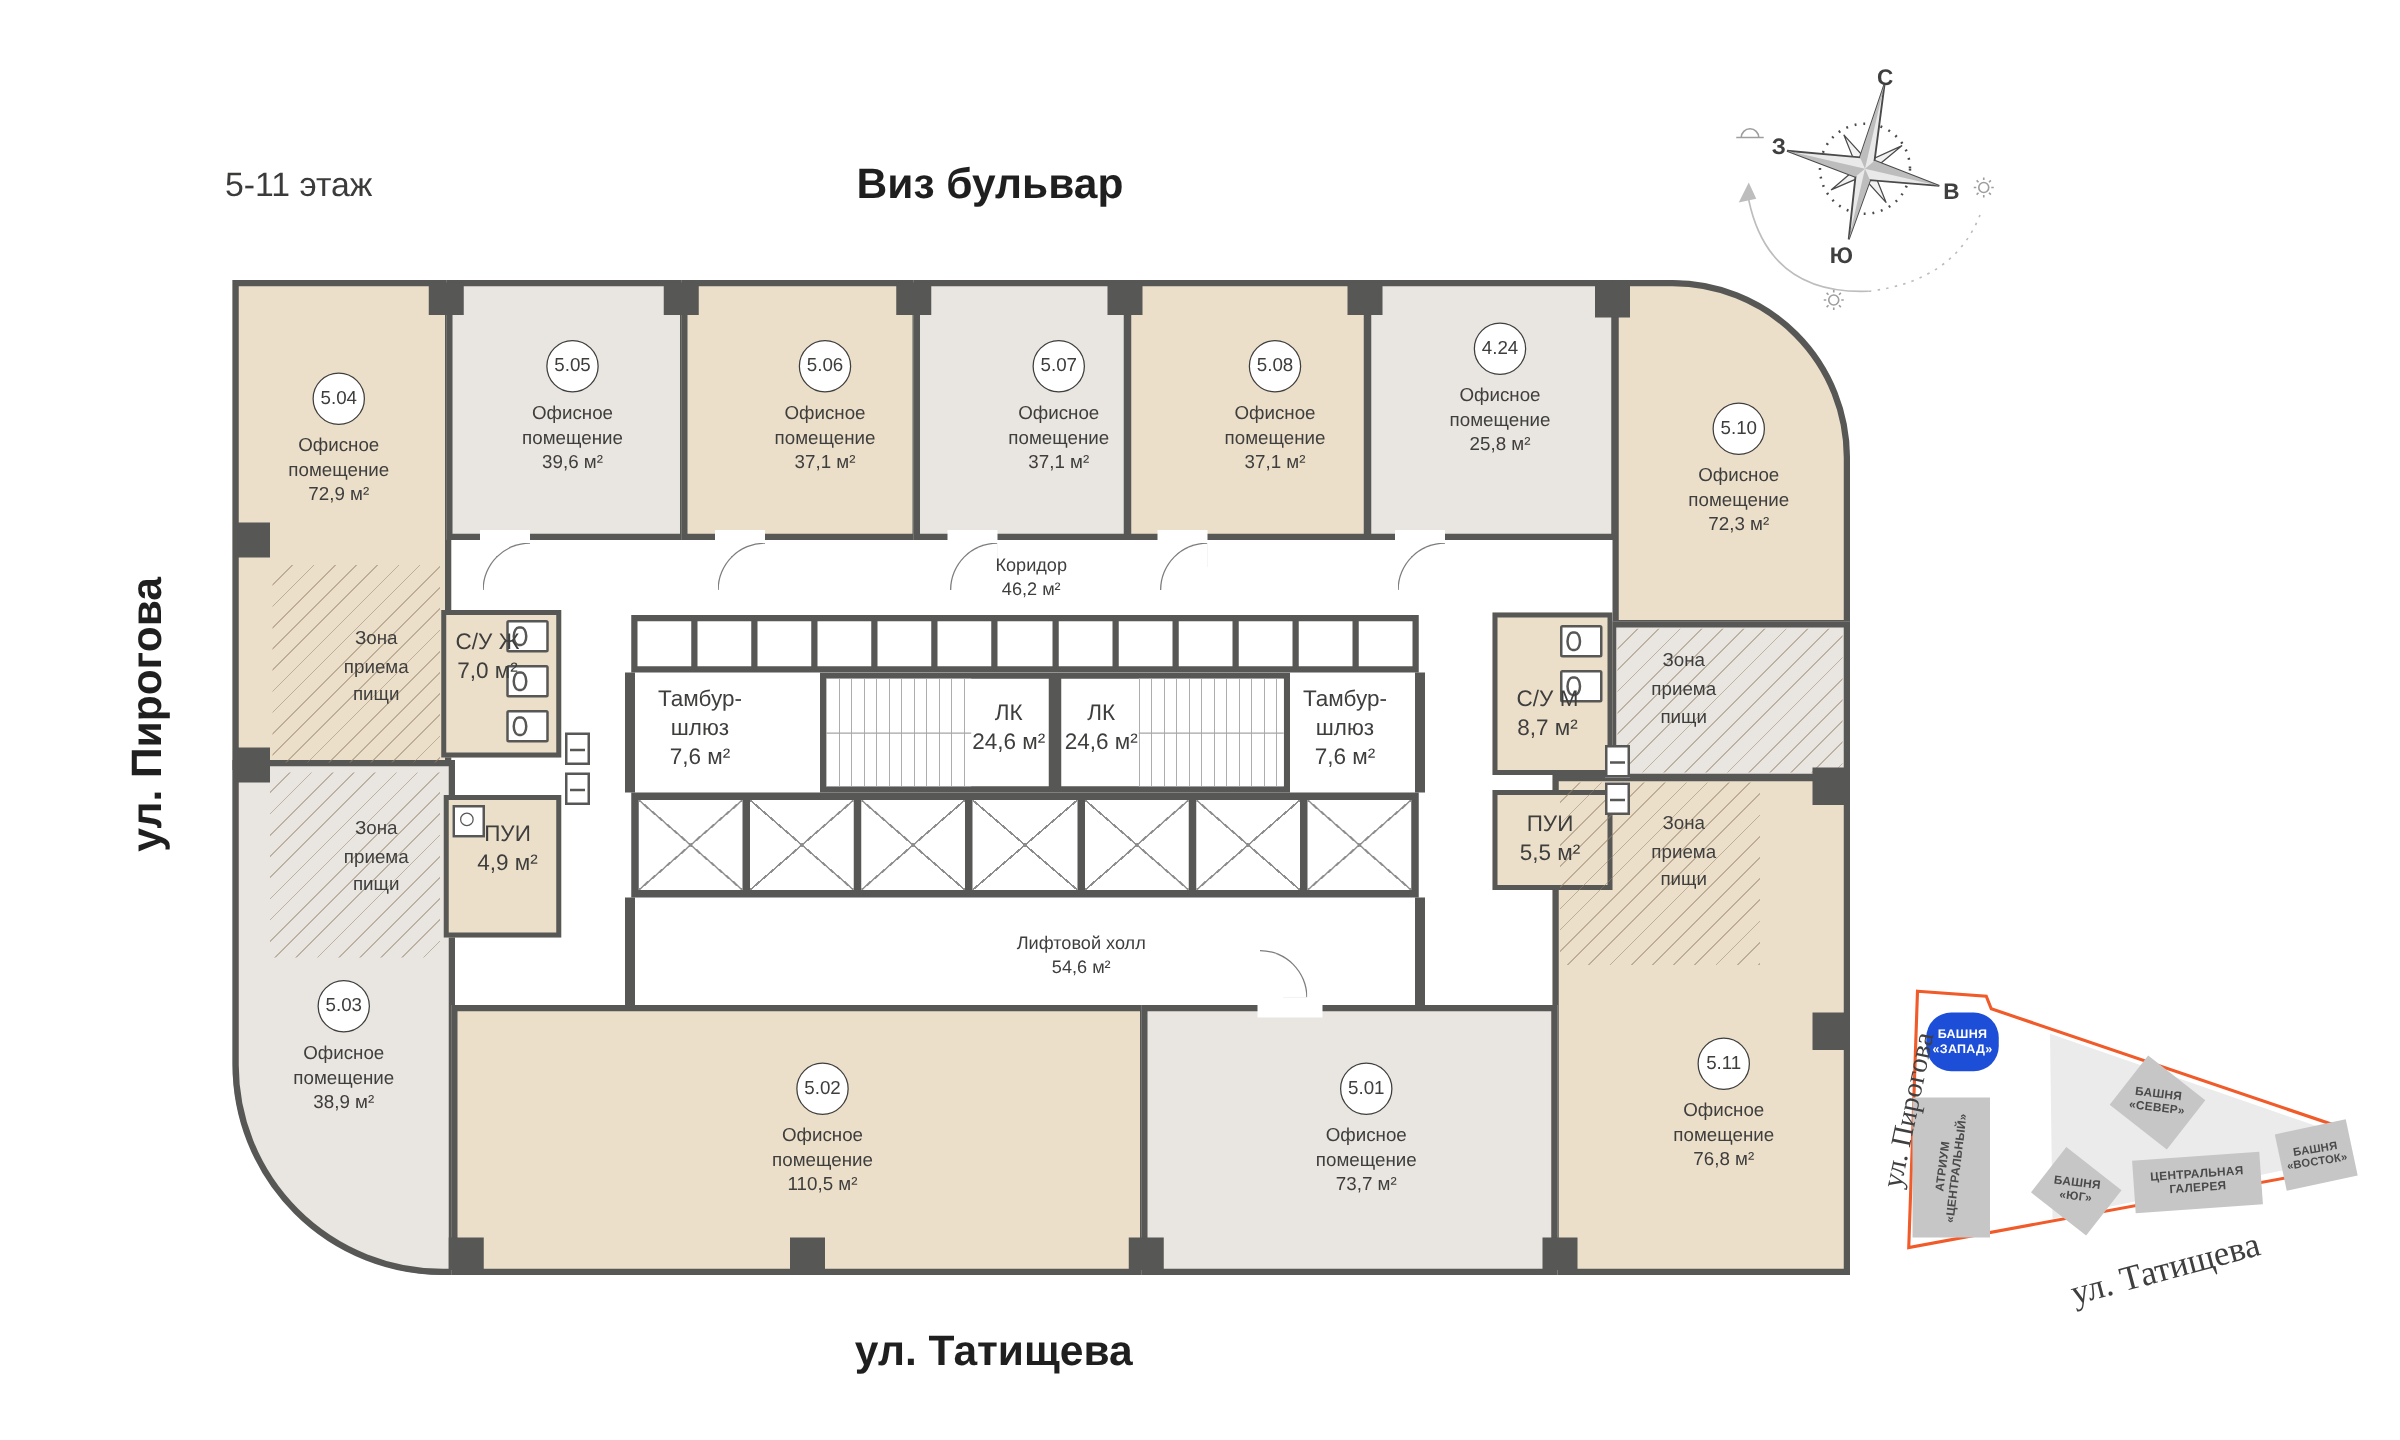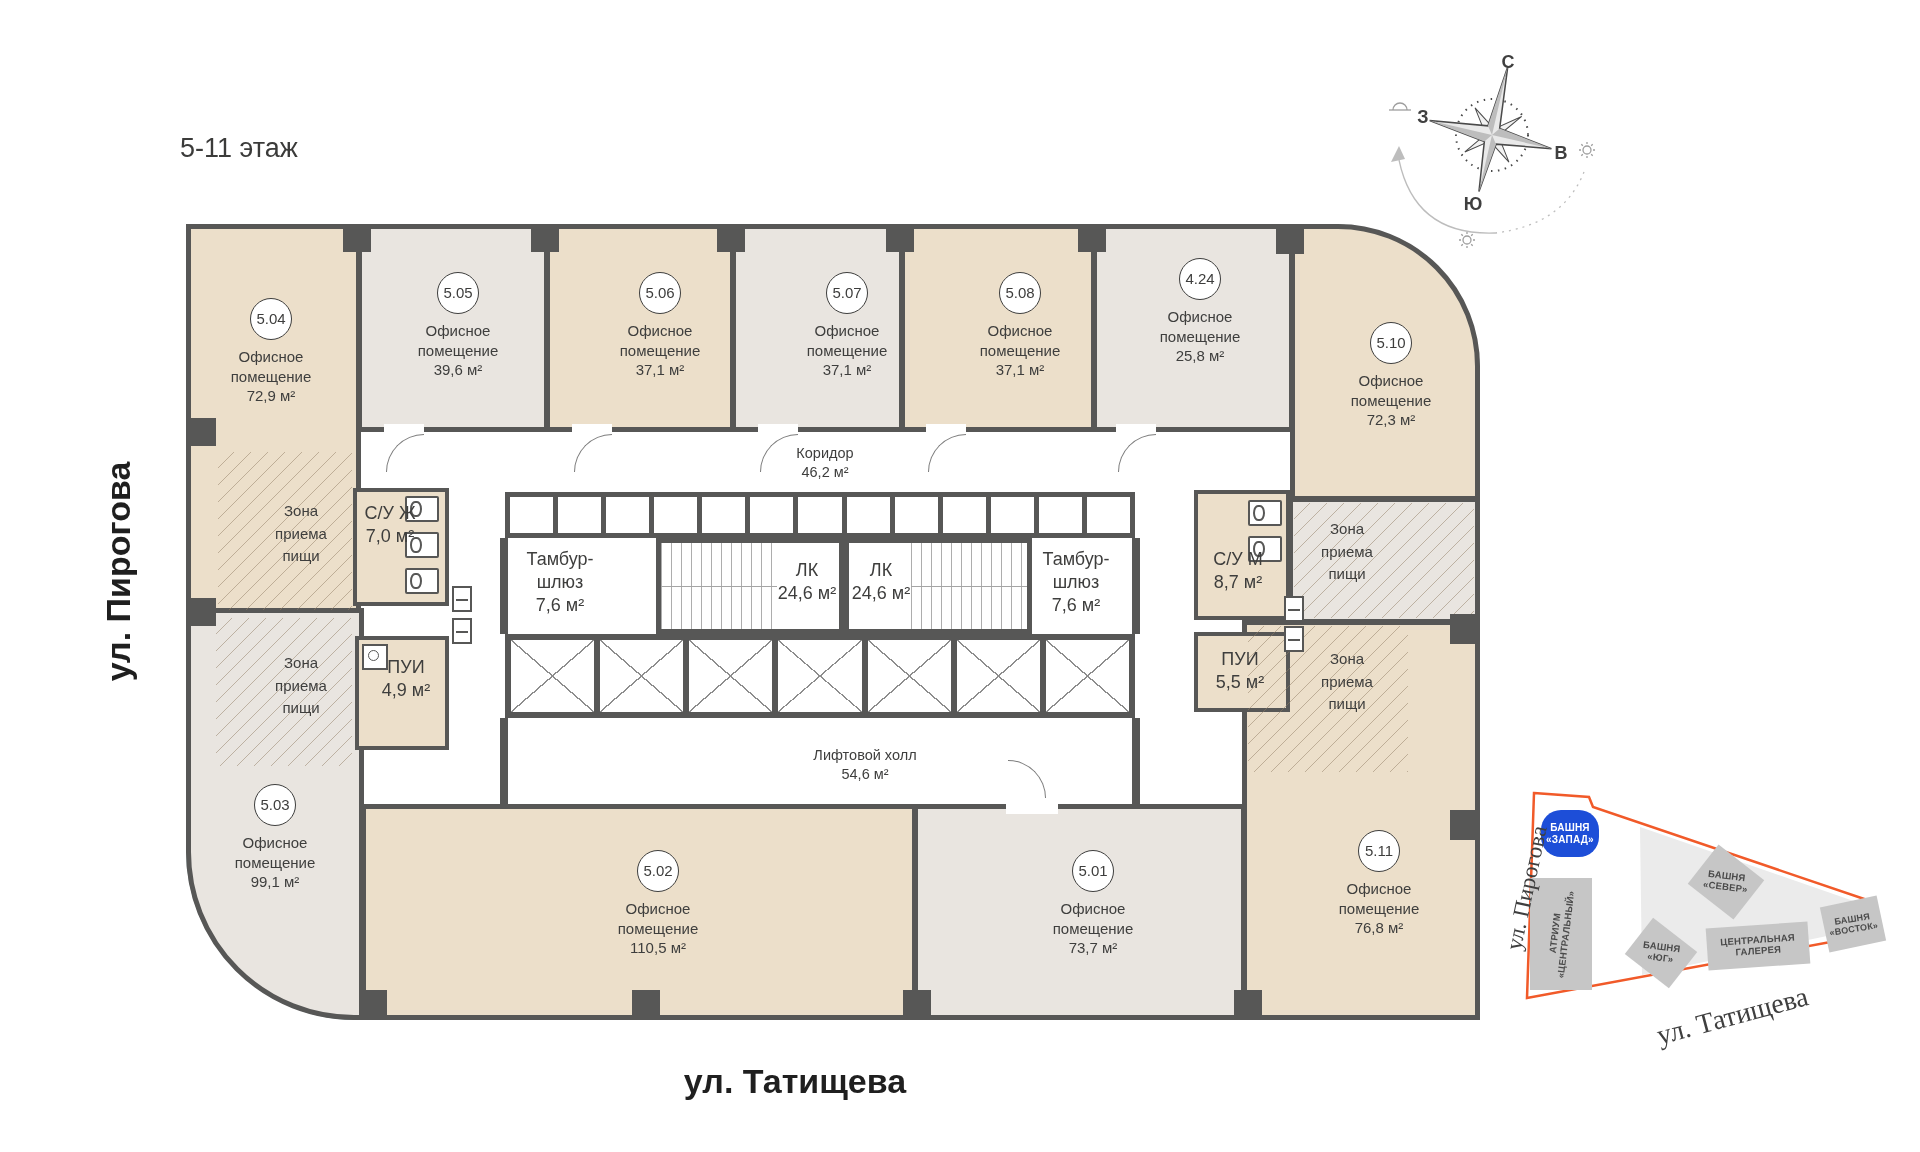--- a/index.html
+++ b/index.html
@@ -53,20 +53,21 @@
   .mm-box { background:#c6c6c6; color:#4a4a4a; font-weight:bold; font-size:9.5px; line-height:1.15;
             display:flex; align-items:center; justify-content:center; text-align:center; letter-spacing:.2px; }
   .mm-street { font-family:"Liberation Serif", serif; color:#3f3f3f; text-align:center; }
 </style>
 </head>
 <body>
 
 <div class="canvas">
 
   <div class="abs floorlbl" style="left:180px; top:133px;">5-11 этаж</div>
+  <div class="abs street" style="left:592px; top:128px; width:400px;">Виз бульвар</div>
   <div class="abs street" style="left:-82px; top:552px; width:400px; transform:rotate(-90deg);">ул. Пирогова</div>
   <div class="abs street" style="left:595px; top:1062px; width:400px;">ул. Татищева</div>
 
   <svg class="abs" style="left:1385px; top:40px;" width="300" height="230" viewBox="0 0 300 230">
     <circle cx="107" cy="95" r="36" fill="none" stroke="#4a4a4a" stroke-width="2" stroke-dasharray="1.5 5.5"></circle>
     <g transform="translate(107,95) rotate(13)">
       <path d="M0,-35 L4,-5 L32,0 L4,5 L0,32 L-4,5 L-32,0 L-4,-5 Z" fill="#f2f2f2" stroke="#4a4a4a" stroke-width="1" transform="rotate(45)"></path>
       <path d="M0,-70 L6,-8 L61,0 L6,8 L0,58 L-6,8 L-64,0 L-6,-8 Z" fill="#e9e9e9" stroke="#4a4a4a" stroke-width="1.5"></path>
       <path d="M0,-70 L0,0 L-6,-8 Z M61,0 L0,0 L6,-8 Z M0,58 L0,0 L6,8 Z M-64,0 L0,0 L-6,8 Z" fill="#bdbdbd"></path>
     </g>
@@ -248,21 +249,21 @@
         <span>5.10</span>
       </div>
     <div class="rname">Офисное помещение</div>
     <div>72,3 м²</div>
   </div>
   <div class="abs label" style="left:200px; top:784px; width:150px;">
     <div class="circle">
         <span>5.03</span>
       </div>
     <div class="rname">Офисное помещение</div>
-    <div>99,1 м²</div>
+    <div>38,9 м²</div>
   </div>
   <div class="abs label" style="left:583px; top:850px; width:150px;">
     <div class="circle">
         <span>5.02</span>
       </div>
     <div class="rname">Офисное помещение</div>
     <div>110,5 м²</div>
   </div>
   <div class="abs label" style="left:1018px; top:850px; width:150px;">
     <div class="circle">

